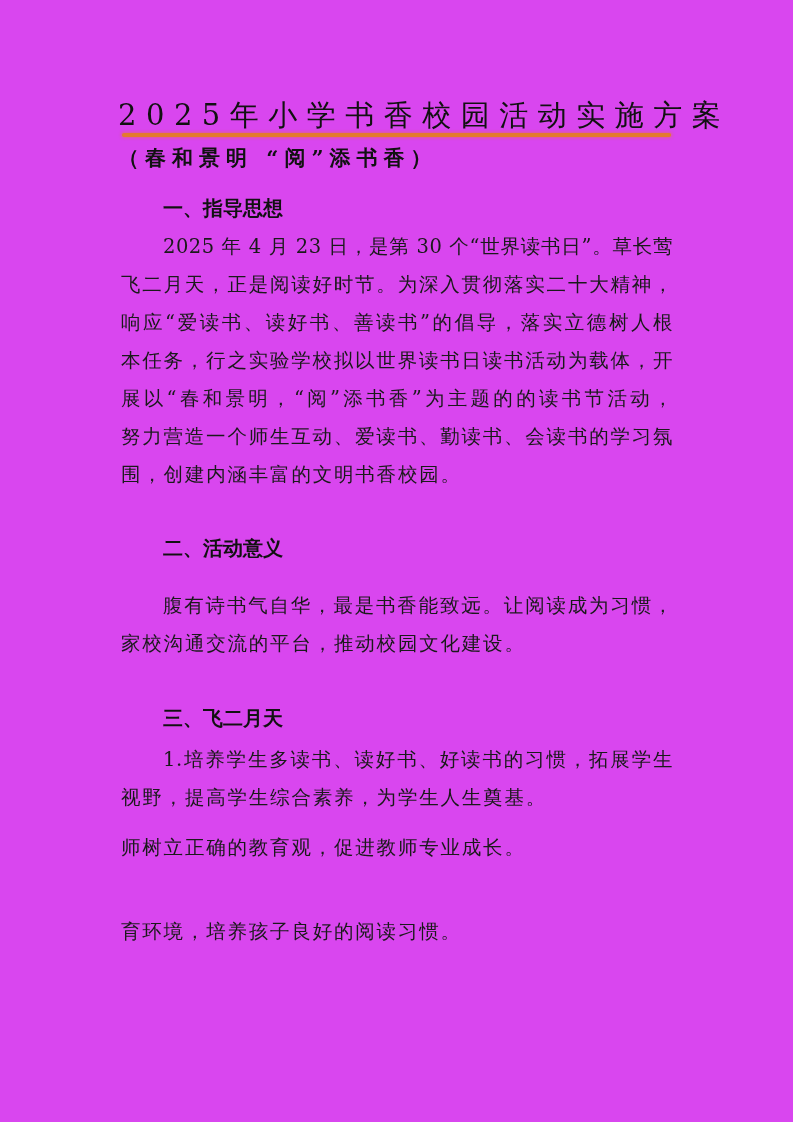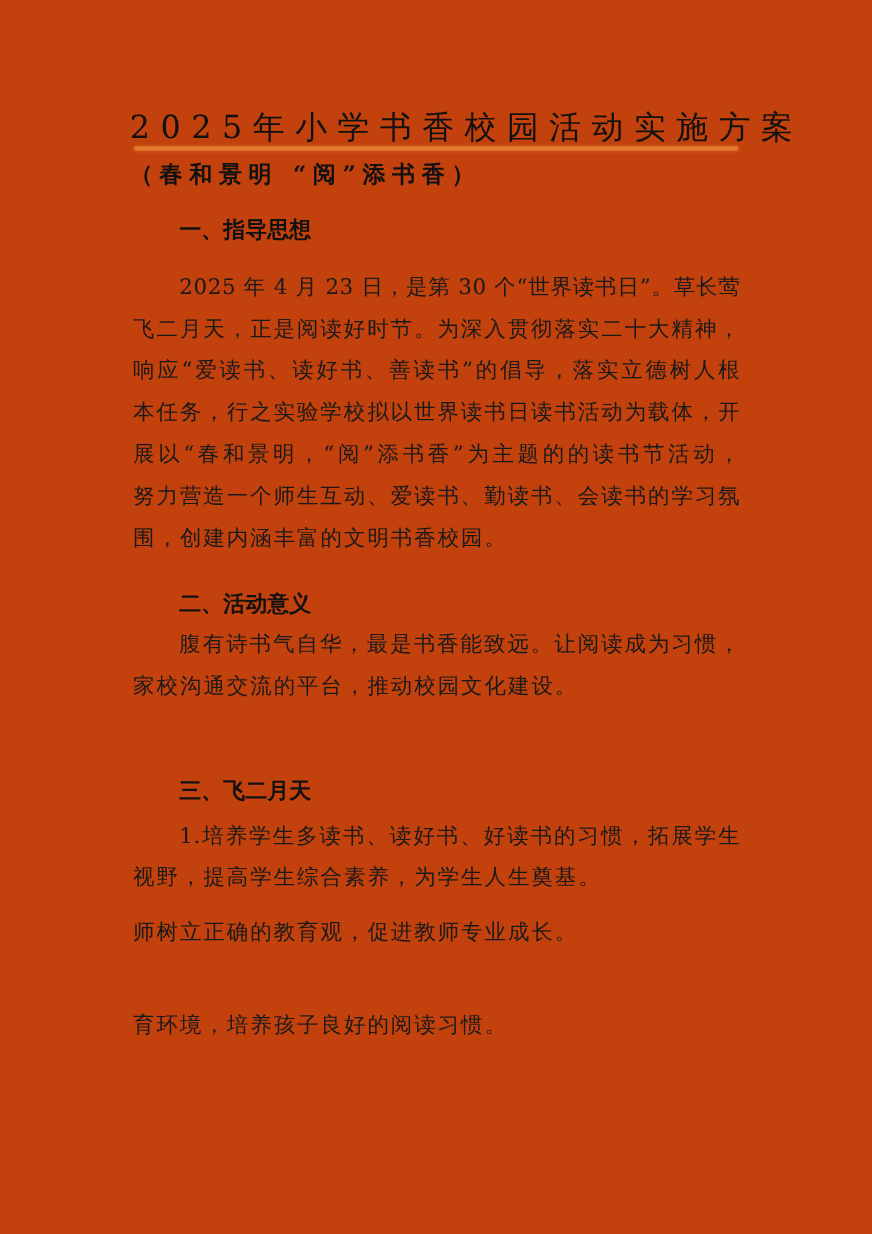--- a/index.html
+++ b/index.html
@@ -12,21 +12,21 @@
       height: 1122px;
       position: relative;
       overflow: hidden;
       font-family: "DejaVu Serif", "Liberation Serif", serif;
       color: #111111;
     }
     .page {
       position: absolute;
       left: 0; top: 0;
       width: 793px; height: 1122px;
-      background: #c2410c;
+      background: #d946ef;
     }
     .title {
       position: absolute;
       left: 118px;
       top: 96px;
       width: 560px;
       text-align: center;
       font-family: "DejaVu Serif", "Liberation Serif", serif;
       font-size: 29px;
       letter-spacing: 9.5px;
@@ -95,32 +95,32 @@
 </head>
 <body>
 
 <div class="page">
 
   <div class="title">2025年小学书香校园活动实施方案</div>
   <div class="title-rule"></div>
   <div class="subtitle">（春和景明 “阅”添书香）</div>
 
   <div class="heading" style="top:194px;">一、指导思想</div>
-  <div class="para" style="top:242px;">
+  <div class="para" style="top:228px;">
     <span class="line first">2025 年 4 月 23 日，是第 30 个“世界读书日”。草长莺</span>
     <span class="line">飞二月天，正是阅读好时节。为深入贯彻落实二十大精神，</span>
     <span class="line">响应“爱读书、读好书、善读书”的倡导，落实立德树人根</span>
     <span class="line">本任务，行之实验学校拟以世界读书日读书活动为载体，开</span>
     <span class="line">展以“春和景明，“阅”添书香”为主题的的读书节活动，</span>
     <span class="line">努力营造一个师生互动、爱读书、勤读书、会读书的学习氛</span>
     <span class="line last">围，创建内涵丰富的文明书香校园。</span>
   </div>
 
   <div class="heading" style="top:534px;">二、活动意义</div>
-  <div class="para" style="top:567px;">
+  <div class="para" style="top:587px;">
     <span class="line first">腹有诗书气自华，最是书香能致远。让阅读成为习惯，</span>
     <span class="line last">家校沟通交流的平台，推动校园文化建设。</span>
   </div>
 
   <div class="heading" style="top:704px;">三、飞二月天</div>
 
   <div class="para" style="top:741px;">
     <span class="line first">1.培养学生多读书、读好书、好读书的习惯，拓展学生</span>
     <span class="line last">视野，提高学生综合素养，为学生人生奠基。</span>
   </div>

